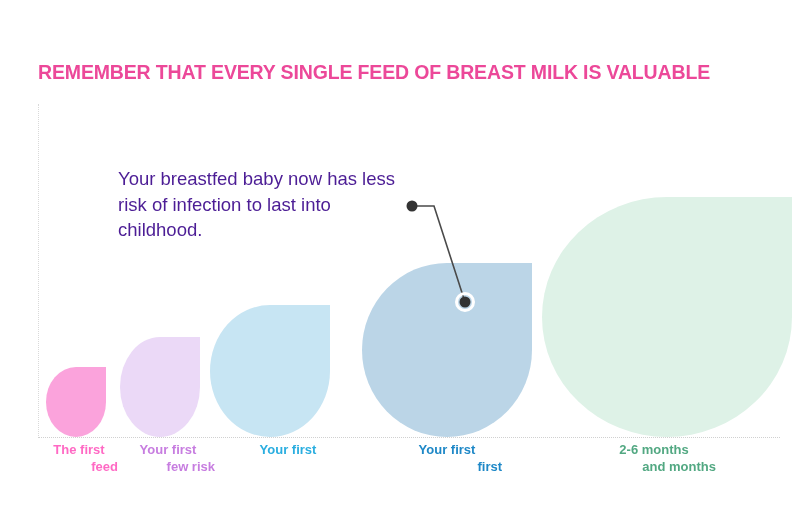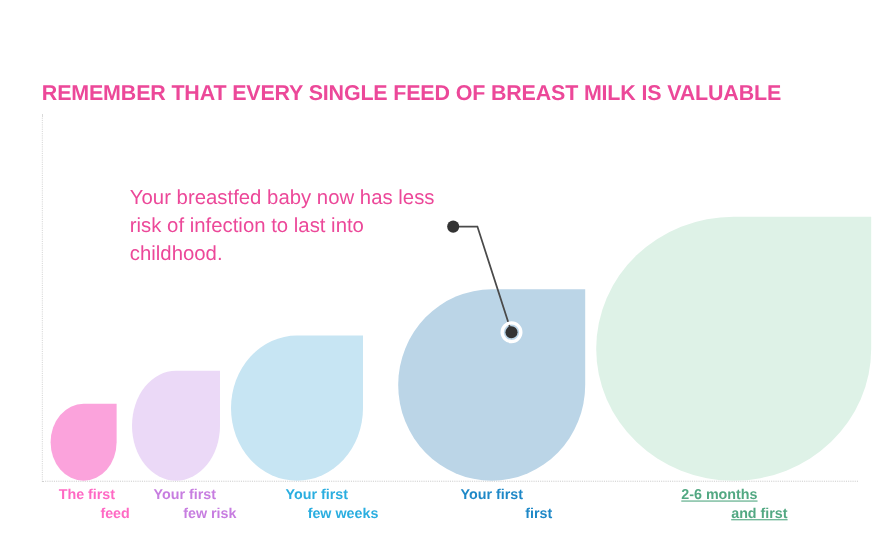--- a/index.html
+++ b/index.html
@@ -20,21 +20,21 @@
     inset: 0;
     width: 800px;
     height: 509px;
     overflow: hidden;
   }
 
   
   .chart-title {
     position: absolute;
     left: 38px;
-    top: 75px;
+    top: 62px;
     font-size: 19.5px;
     font-weight: bold;
     letter-spacing: -0.15px;
     color: #ec4899;
     white-space: nowrap;
     line-height: 1.1;
   }
 
   
   .axis-y {
@@ -69,21 +69,21 @@
   }
 
   
   .annotation-text {
     position: absolute;
     left: 118px;
     top: 166px;
     width: 280px;
     font-size: 18.5px;
     line-height: 1.38;
-    color: #ec4899;
+    color: #4c1d95;
     font-weight: normal;
   }
   .callout-svg {
     position: absolute;
     left: 0;
     top: 0;
     width: 800px;
     height: 509px;
     pointer-events: none;
   }
@@ -135,25 +135,24 @@
       <div class="cat-label" style="left: 40px; width: 78px; color: rgb(255, 105, 196);">
         <span class="l1">The first</span>
         <span class="l2">feed</span>
       </div>
       <div class="cat-label" style="left: 121px; width: 94px; color: rgb(199, 125, 224);">
         <span class="l1">Your first</span>
         <span class="l2">few risk</span>
       </div>
       <div class="cat-label" style="left: 232px; width: 112px; color: rgb(42, 174, 224);">
         <span class="l1">Your first</span>
-        <span class="l2">few weeks</span>
       </div>
       <div class="cat-label" style="left: 392px; width: 110px; color: rgb(30, 136, 199);">
         <span class="l1">Your first</span>
         <span class="l2">first</span>
       </div>
-      <div class="cat-label" style="left: 592px; width: 124px; color: rgb(82, 168, 130); text-decoration: underline;">
+      <div class="cat-label" style="left: 592px; width: 124px; color: rgb(82, 168, 130);">
         <span class="l1">2-6 months</span>
-        <span class="l2">and first</span>
+        <span class="l2">and months</span>
       </div>
     </div>
 
 </div>
 
 </body></html>

